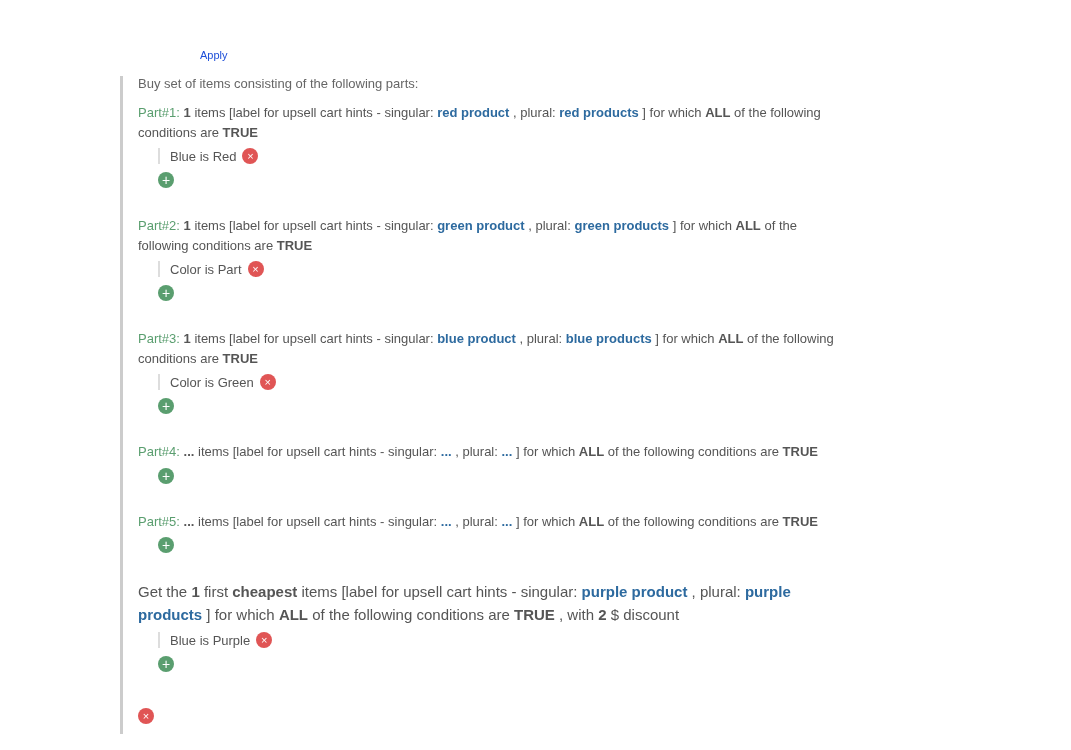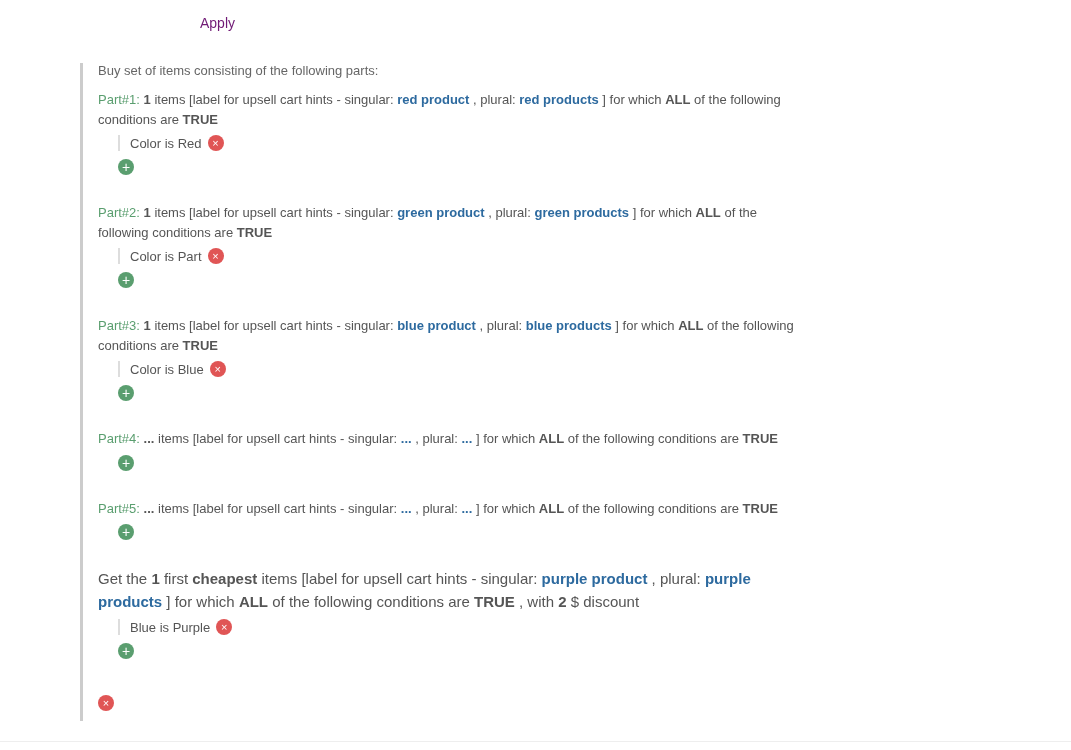--- a/index.html
+++ b/index.html
@@ -18,29 +18,29 @@
       padding: 0;
     }
 
     .apply-row {
       display: flex;
       align-items: flex-start;
       padding: 15px 0 15px 200px;
     }
 
     .apply-label {
-      font-size: 14px;
-      color: #701a75;
+      font-size: 11px;
+      color: #1d4ed8;
       min-width: 60px;
+      margin-top: 34px;
     }
 
     .main-content {
       display: flex;
-      padding: 0 0 0 80px;
-      margin-top: 17px;
+      padding: 0 0 0 120px;
     }
 
     .rules-panel {
       border-left: 3px solid #ccc;
       padding-left: 15px;
       flex: 1;
       max-width: 720px;
     }
 
     .intro-text {
@@ -166,29 +166,29 @@
     <span class="apply-label">Apply</span>
   </div>
 
   <div class="main-content">
     <div class="rules-panel">
 
       <div class="intro-text">Buy set of items consisting of the following parts:</div>
 
       <div id="parts-container">
           <div class="part-block"><div class="part-header"><span style="color:#5a9e6f">Part#1:</span> <span style="font-weight:bold">1</span><span> items [label for upsell cart hints - singular: </span><span style="font-weight:bold;color:#2d6a9f">red product</span><span> , plural: </span><span style="font-weight:bold;color:#2d6a9f">red products</span><span> ] for which </span><span style="font-weight:bold">ALL</span><span> of the following conditions are </span><span style="font-weight:bold">TRUE</span></div><div class="condition-row">
-              <span class="condition-text">Color  is  Red</span>
+              <span class="condition-text">Blue  is  Red</span>
               <span class="remove-icon">×</span>
             </div><span class="add-icon">+</span></div>
           <div class="part-block"><div class="part-header"><span style="color:#5a9e6f">Part#2:</span> <span style="font-weight:bold">1</span><span> items [label for upsell cart hints - singular: </span><span style="font-weight:bold;color:#2d6a9f">green product</span><span> , plural: </span><span style="font-weight:bold;color:#2d6a9f">green products</span><span> ] for which </span><span style="font-weight:bold">ALL</span><span> of the following conditions are </span><span style="font-weight:bold">TRUE</span></div><div class="condition-row">
               <span class="condition-text">Color  is  Part</span>
               <span class="remove-icon">×</span>
             </div><span class="add-icon">+</span></div>
           <div class="part-block"><div class="part-header"><span style="color:#5a9e6f">Part#3:</span> <span style="font-weight:bold">1</span><span> items [label for upsell cart hints - singular: </span><span style="font-weight:bold;color:#2d6a9f">blue product</span><span> , plural: </span><span style="font-weight:bold;color:#2d6a9f">blue products</span><span> ] for which </span><span style="font-weight:bold">ALL</span><span> of the following conditions are </span><span style="font-weight:bold">TRUE</span></div><div class="condition-row">
-              <span class="condition-text">Color  is  Blue</span>
+              <span class="condition-text">Color  is  Green</span>
               <span class="remove-icon">×</span>
             </div><span class="add-icon">+</span></div>
           <div class="part-block"><div class="part-header"><span style="color:#5a9e6f">Part#4:</span> <span style="font-weight:bold">...</span><span> items [label for upsell cart hints - singular: </span><span style="font-weight:bold;color:#2d6a9f">...</span><span> , plural: </span><span style="font-weight:bold;color:#2d6a9f">...</span><span> ] for which </span><span style="font-weight:bold">ALL</span><span> of the following conditions are </span><span style="font-weight:bold">TRUE</span></div><span class="add-icon">+</span></div>
           <div class="part-block"><div class="part-header"><span style="color:#5a9e6f">Part#5:</span> <span style="font-weight:bold">...</span><span> items [label for upsell cart hints - singular: </span><span style="font-weight:bold;color:#2d6a9f">...</span><span> , plural: </span><span style="font-weight:bold;color:#2d6a9f">...</span><span> ] for which </span><span style="font-weight:bold">ALL</span><span> of the following conditions are </span><span style="font-weight:bold">TRUE</span></div><span class="add-icon">+</span></div>
         </div>
 
       <div id="get-block-container">
           <div class="get-block"><div class="get-header"><span>Get the </span><span style="font-weight:bold">1</span><span> first </span><span style="font-weight:bold">cheapest</span><span> items [label for upsell cart hints - singular: </span><span style="font-weight:bold;color:#2d6a9f">purple product</span><span> , plural: </span><span style="font-weight:bold;color:#2d6a9f">purple products</span><span> ] for which </span><span style="font-weight:bold">ALL</span><span> of the following conditions are </span><span style="font-weight:bold">TRUE</span><span> , with </span><span style="font-weight:bold">2</span><span> $</span><span> discount</span></div><div class="condition-row">
               <span class="condition-text">Blue  is  Purple</span>
               <span class="remove-icon">×</span>

